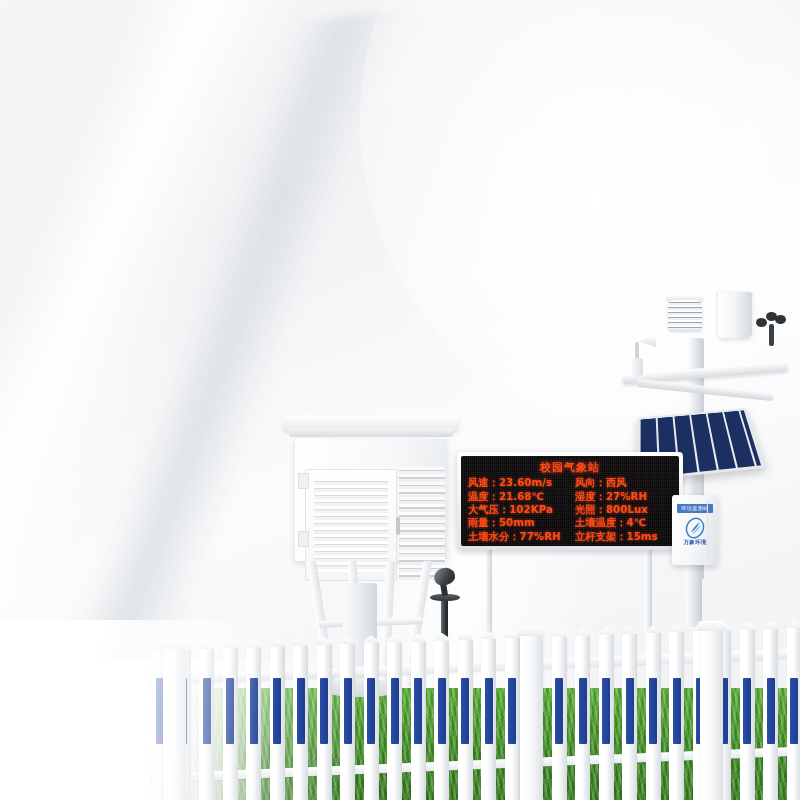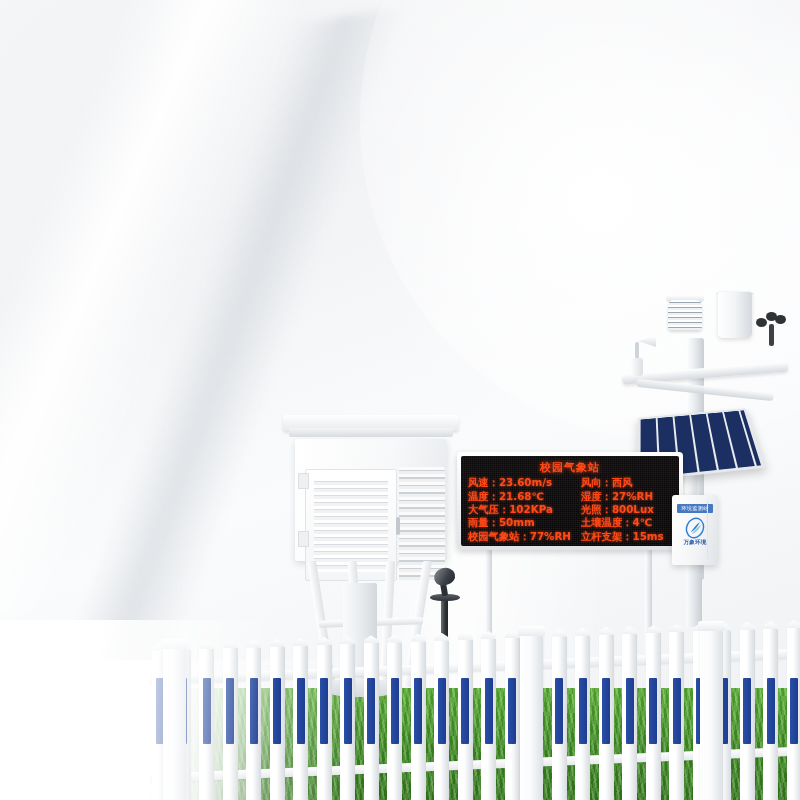--- a/index.html
+++ b/index.html
@@ -265,21 +265,21 @@
           <div class="led-title">校园气象站</div>
           <div class="led-grid">
             <div class="led-cell"><span>风速：</span><span>23.60m/s</span></div>
             <div class="led-cell"><span>风向：</span><span>西风</span></div>
             <div class="led-cell"><span>温度：</span><span>21.68℃</span></div>
             <div class="led-cell"><span>湿度：</span><span>27%RH</span></div>
             <div class="led-cell"><span>大气压：</span><span>102KPa</span></div>
             <div class="led-cell"><span>光照：</span><span>800Lux</span></div>
             <div class="led-cell"><span>雨量：</span><span>50mm</span></div>
             <div class="led-cell"><span>土壤温度：</span><span>4℃</span></div>
-            <div class="led-cell"><span>校园气象站：</span><span>77%RH</span></div>
+            <div class="led-cell"><span>土壤水分：</span><span>77%RH</span></div>
             <div class="led-cell"><span>立杆支架：</span><span>15ms</span></div>
           </div>
         </div>
       </div>
     </div>
 
     <div class="mast">
       <div class="mast-pole"></div>
       <div class="crossarm"></div>
       <div class="crossarm2"></div>

